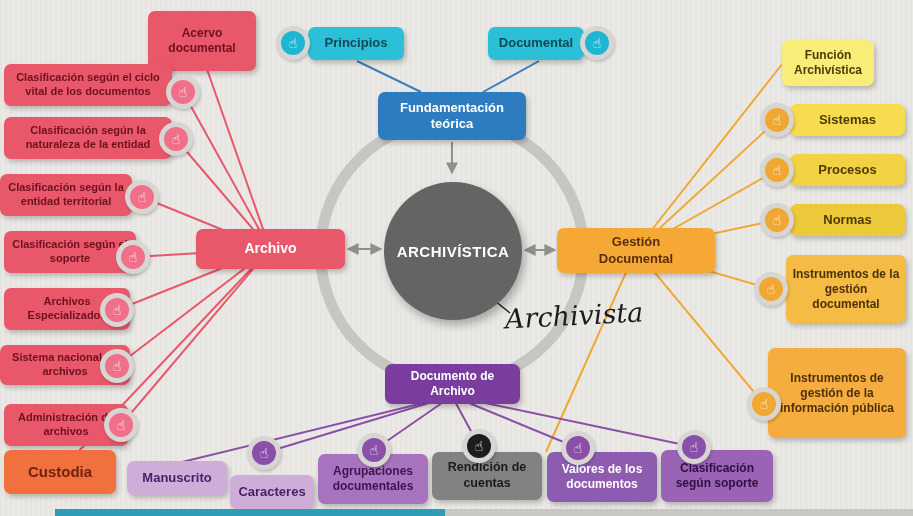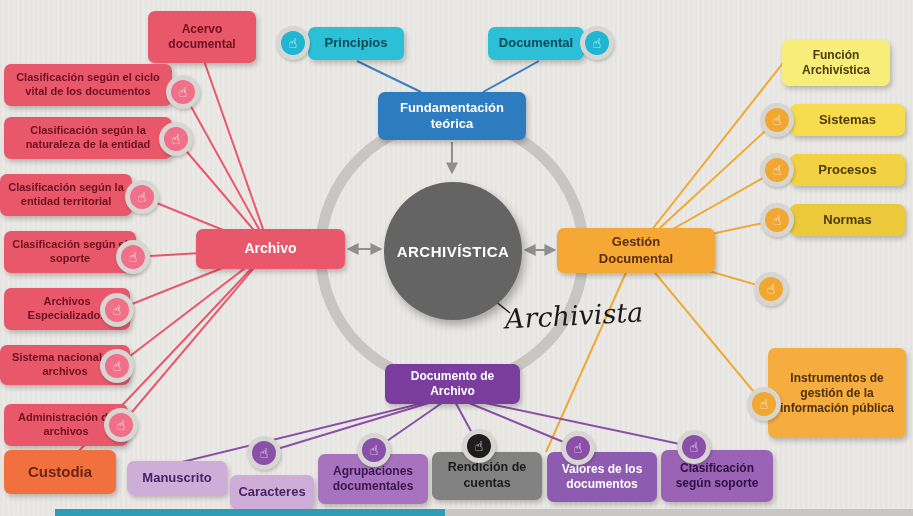--- a/index.html
+++ b/index.html
@@ -51,32 +51,32 @@
   .purp-dark{ background:#8d5bb0; color:#ffffff; }
   .purp-dk2 { background:#9a63b5; color:#2f1040; }
   .gray-box { background:#828282; color:#1b1b1b; }
 
   
   .n-fund       { left:378px; top:92px;  width:148px; height:48px; font-size:13px; }
   .n-principios { left:308px; top:27px;  width:96px;  height:33px; font-size:13px; }
   .n-corrientes { left:488px; top:27px;  width:96px;  height:33px; font-size:13px; }
 
   .n-archivo    { left:196px; top:229px; width:149px; height:40px; font-size:14px; }
-  .n-acervo     { left:148px; top:11px;  width:108px; height:52px; font-size:12px; }
+  .n-acervo     { left:148px; top:11px;  width:108px; height:60px; font-size:12px; }
   .n-l1 { left:4px;  top:64px;  width:168px; height:42px; font-size:11px; }
   .n-l2 { left:4px;  top:117px; width:168px; height:42px; font-size:11px; }
   .n-l3 { left:0px;  top:174px; width:132px; height:42px; font-size:11px; }
   .n-l4 { left:4px;  top:231px; width:132px; height:42px; font-size:11px; }
   .n-l5 { left:4px;  top:288px; width:126px; height:42px; font-size:11px; }
   .n-l6 { left:0px;  top:345px; width:130px; height:40px; font-size:11px; }
   .n-l7 { left:4px;  top:404px; width:124px; height:42px; font-size:11px; }
   .n-custodia { left:4px; top:450px; width:112px; height:44px; font-size:15px; }
 
   .n-gestion  { left:557px; top:228px; width:158px; height:45px; font-size:13px; padding:13px 32px; }
-  .n-funcion  { left:782px; top:40px;  width:108px; height:46px; font-size:12px;justify-content:center; }
+  .n-funcion  { left:782px; top:40px;  width:92px; height:46px; font-size:12px;justify-content:center; }
   .n-sistemas { left:790px; top:104px; width:115px; height:32px; font-size:13px; }
   .n-procesos { left:790px; top:154px; width:115px; height:32px; font-size:13px; }
   .n-normas   { left:790px; top:204px; width:115px; height:32px; font-size:13px; }
   .n-instr1   { left:786px; top:255px; width:120px; height:68px; font-size:12px; }
   .n-instr2   { left:768px; top:348px; width:138px; height:90px; font-size:12px; }
 
   .n-doc        { left:385px; top:364px; width:135px; height:40px; font-size:12px; padding:18px 18px; }
   .n-manuscrito { left:127px; top:461px; width:100px; height:34px; font-size:13px; }
   .n-caracteres { left:230px; top:475px; width:84px;  height:34px; font-size:13px; }
   .n-agrup      { left:318px; top:454px; width:110px; height:50px; font-size:12px; }
@@ -258,20 +258,23 @@
   </div>
   <div class="node yellow2 n-sistemas">
     <span>Sistemas</span>
   </div>
   <div class="node yellow3 n-procesos">
     <span>Procesos</span>
   </div>
   <div class="node yellow4 n-normas">
     <span>Normas</span>
   </div>
+  <div class="node amber1 n-instr1">
+    <span>Instrumentos de la gestión documental</span>
+  </div>
   <div class="node amber2 n-instr2">
     <span>Instrumentos de gestión de la información pública</span>
   </div>
   <div class="tapicon p-sistemas">
     <span class="glyph g-amber">☝</span>
   </div>
   <div class="tapicon p-procesos">
     <span class="glyph g-amber">☝</span>
   </div>
   <div class="tapicon p-normas">

